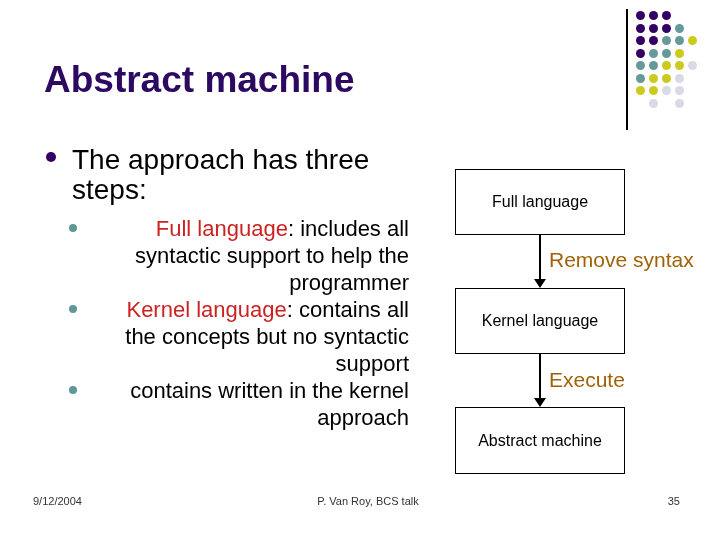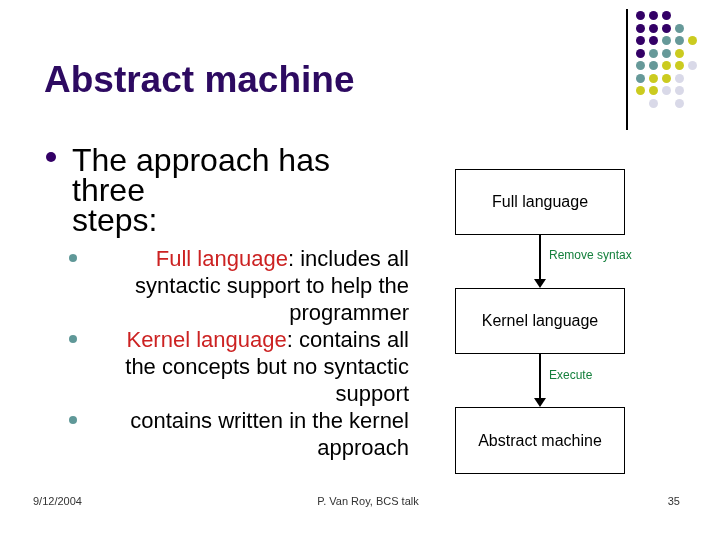--- a/index.html
+++ b/index.html
@@ -14,21 +14,21 @@
   #dots span { position:absolute; width:9px; height:9px; border-radius:50%; }
 
   
   .title {
     position:absolute; left:44px; top:60px; width:600px;
     font-size:37px; font-weight:bold; color:#2d0a61; line-height:1.1;
   }
 
   
   .bullets { position:absolute; left:44px; top:145px; width:365px; color:#000; }
-  .main-item { position:relative; padding-left:28px; font-size:32px; line-height:30px; }
+  .main-item { position:relative; padding-left:28px; font-size:28px; line-height:30px; }
   .main-dot { position:absolute; left:2px; top:7px; width:10px; height:10px; border-radius:50%; background:#330066; }
   .sub-list { margin-top:10px; }
   .sub-item { position:relative; padding-left:52px; font-size:22px; line-height:27px;text-align:right; }
   .sub-dot { position:absolute; left:25px; top:9px; width:8px; height:8px; border-radius:50%; background:#5f9898; }
   .lead { color:#cc2222; }
 
   
   .dbox {
     position:absolute; left:455px; width:168px; height:64px;
     border:1px solid #000; background:#fff;
@@ -41,21 +41,21 @@
   .arrow-line { position:absolute; left:539px; width:2px; background:#000; }
   .arrow1-line { top:234px; height:46px; }
   .arrow2-line { top:353px; height:45px; }
   .arrow-head {
     position:absolute; left:534px; width:0; height:0;
     border-left:6px solid transparent; border-right:6px solid transparent;
     border-top:9px solid #000;
   }
   .arrow1-head { top:279px; }
   .arrow2-head { top:398px; }
-  .arrow-label { position:absolute; left:549px; font-size:12px; color:#15803d; white-space:nowrap; }
+  .arrow-label { position:absolute; left:549px; font-size:21px; color:#a16207; white-space:nowrap; }
   .label-remove  { top:248px; }
   .label-execute { top:368px; }
 
   
   .footer-date  { position:absolute; left:33px;  top:495px; font-size:11px; color:#333; }
   .footer-center{ position:absolute; left:0; width:720px; top:495px; text-align:center; font-size:11px; color:#333;padding-left:8px; }
   .footer-page  { position:absolute; right:40px; top:495px; font-size:11px; color:#333; }
 </style>
 </head>
 <body>

